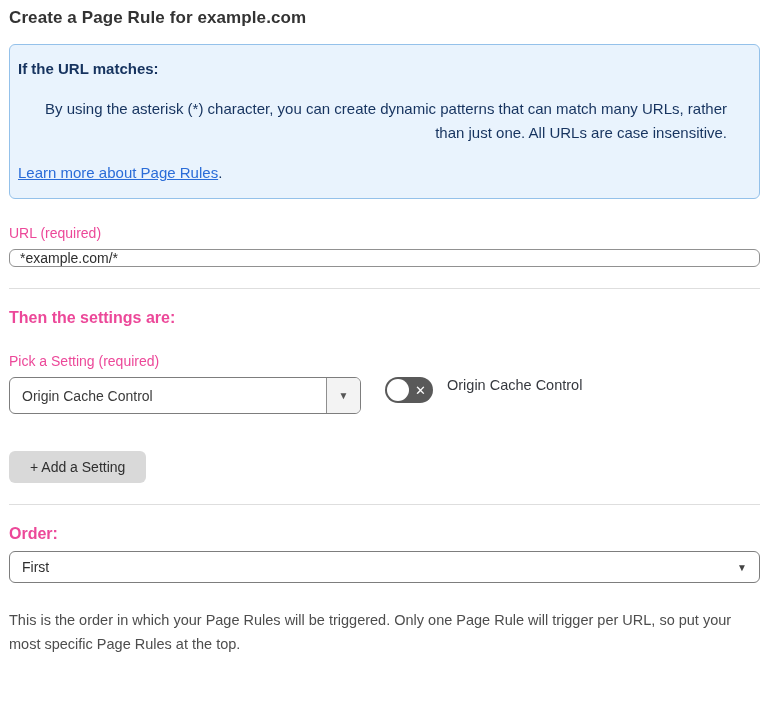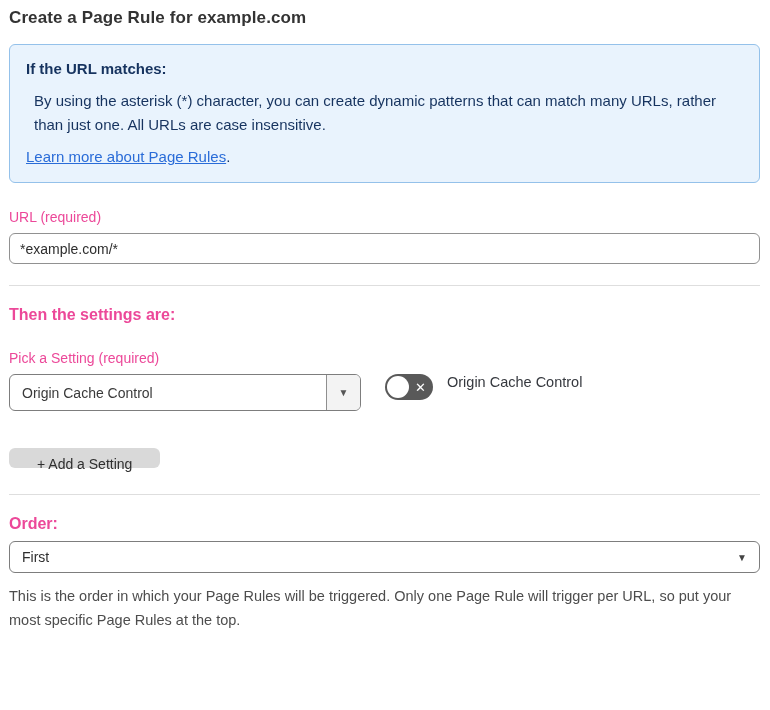--- a/index.html
+++ b/index.html
@@ -14,35 +14,35 @@
 
   .page-title {
     font-size: 17px; font-weight: 700; color: #333333;
     margin: 2px 0 16px 0; letter-spacing: 0.1px;
   }
 
   .info-box {
     background: #e9f3fd;
     border: 1px solid #94c1ea;
     border-radius: 6px;
-    padding: 12px 16px 13px 16px;
+    padding: 12px 16px 13px 8px;
     color: #16335f;
     font-size: 15px;
     line-height: 24px;
   }
   .info-heading { font-weight: 700; margin: 0 0 1px 0; }
-  .info-body { margin: 8px; }
+  .info-body { margin: 16px; text-align: right; }
   .info-link-line { margin: 0; }
   .info-link { color: #2a6cd8; text-decoration: underline; cursor: pointer; }
 
   .field-label {
     font-size: 14px; color: #ec4899; margin: 26px 0 8px 0;
   }
   .text-input {
-    width: 100%; height: 31px;
+    width: 100%; height: 18px;
     border: 1px solid #919191; border-radius: 6px;
     padding: 0 10px; font-size: 14px; color: #2e2e2e;
     font-family: "Liberation Sans", sans-serif;
     background: #ffffff; outline: none;
   }
   .helper-text {
     font-size: 14px; color: #4d4d4d; margin: 8px 0 0 0; line-height: 23px;
   }
 
   .divider {
@@ -84,37 +84,37 @@
   }
   .toggle-x {
     position: absolute; right: 7px; top: 50%;
     transform: translateY(-50%);
     color: #ffffff; font-size: 13px; line-height: 1;
   }
   .toggle-label { margin-left: 14px; font-size: 14.5px; color: #36393f; }
 
   .btn {
     display: inline-block; border: none; border-radius: 6px;
-    height: 20px; padding: 0 28px; font-size: 14px;
+    height: 32px; padding: 0 21px; font-size: 14px;
     font-family: "Liberation Sans", sans-serif; cursor: pointer;
     line-height: 32px;
   }
   .btn-gray { background: #d9d9d9; color: #2f2f2f; }
   .add-setting-btn { margin-top: 37px; }
 
   .full-select {
     width: 100%; height: 32px; margin-top: 8px;
     border: 1px solid #7d7d7d; border-radius: 6px;
     display: flex; align-items: center; justify-content: space-between;
     padding: 8px 12px; background: #ffffff; cursor: pointer;
     font-size: 14px; color: #2e2e2e;
   }
   .full-select .select-arrow { color: #444444; font-size: 10px; }
 
-  .order-helper { margin-top: 11px; line-height: 24px; font-size: 14.5px; }
+  .order-helper { margin-top: 25px; line-height: 24px; font-size: 14.5px; }
 </style>
 </head>
 <body>
 
 <div class="container">
 
   <h1 class="page-title">Create a Page Rule for example.com</h1>
 
   <div class="info-box">
     <p class="info-heading">If the URL matches:</p>

